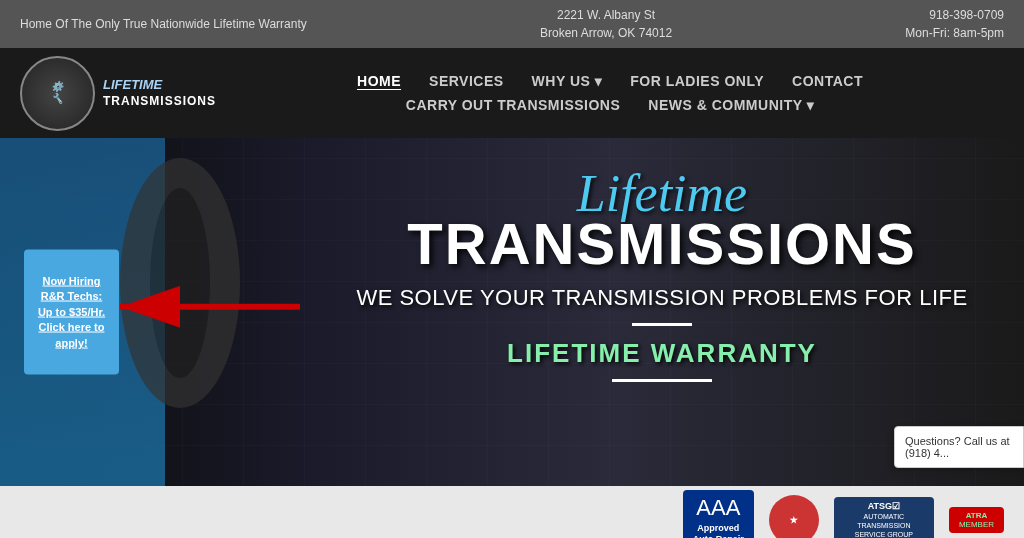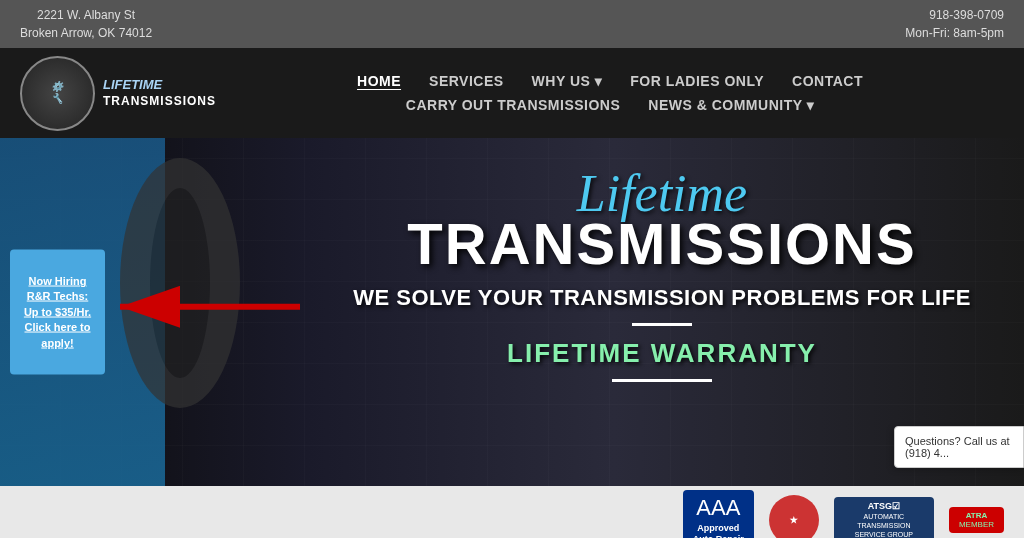--- a/index.html
+++ b/index.html
@@ -127,21 +127,21 @@
       height: 250px;
       border-radius: 50%;
       border: 30px solid #333;
       background: #222;
       opacity: 0.7;
     }
 
     
     .hiring-btn {
       position: absolute;
-      left: 10px;
+      left: 24px;
       top: 50%;
       transform: translateY(-50%);
       background: #4aa8e0;
       color: white;
       font-size: 11px;
       font-weight: bold;
       text-align: center;
       padding: 24px 8px;
       width: 95px;
       border-radius: 4px;
@@ -183,21 +183,21 @@
       color: white;
       font-weight: 900;
       text-transform: uppercase;
       letter-spacing: 2px;
       text-shadow: 3px 3px 6px rgba(0,0,0,0.9);
       line-height: 1;
     }
     .hero-subtitle {
       font-size: 22px;
       color: white;
-      font-weight: bold;
+      font-weight: normal;
       text-transform: uppercase;
       margin-top: 12px;
       text-shadow: 2px 2px 4px rgba(0,0,0,0.9);
       letter-spacing: 0.5px;
     }
     .hero-divider {
       width: 60px;
       height: 3px;
       background: white;
       margin: 12px auto;
@@ -291,20 +291,21 @@
       color: #333;
       width: 130px;
       box-shadow: -2px 2px 6px rgba(0,0,0,0.2);
       z-index: 20;
     }
   </style>
 </head>
 <body>
 
 <div class="top-bar">
+  <span>Home Of The Only True Nationwide Lifetime Warranty</span>
   <div class="top-bar-center">
     <div>2221 W. Albany St</div>
     <div>Broken Arrow, OK 74012</div>
   </div>
   <div class="top-bar-right">
     <div>918-398-0709</div>
     <div>Mon-Fri: 8am-5pm</div>
   </div>
 </div>
 

